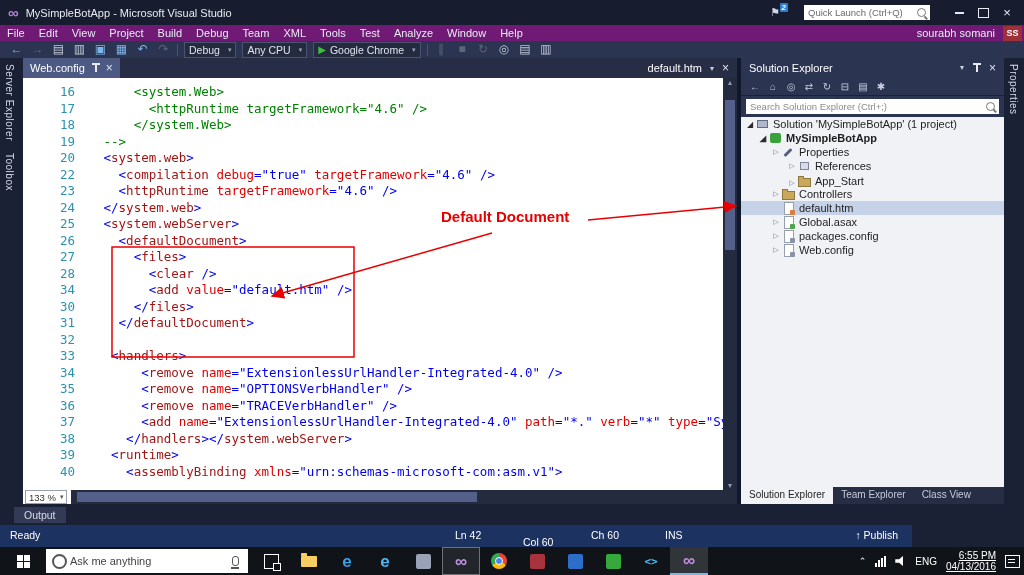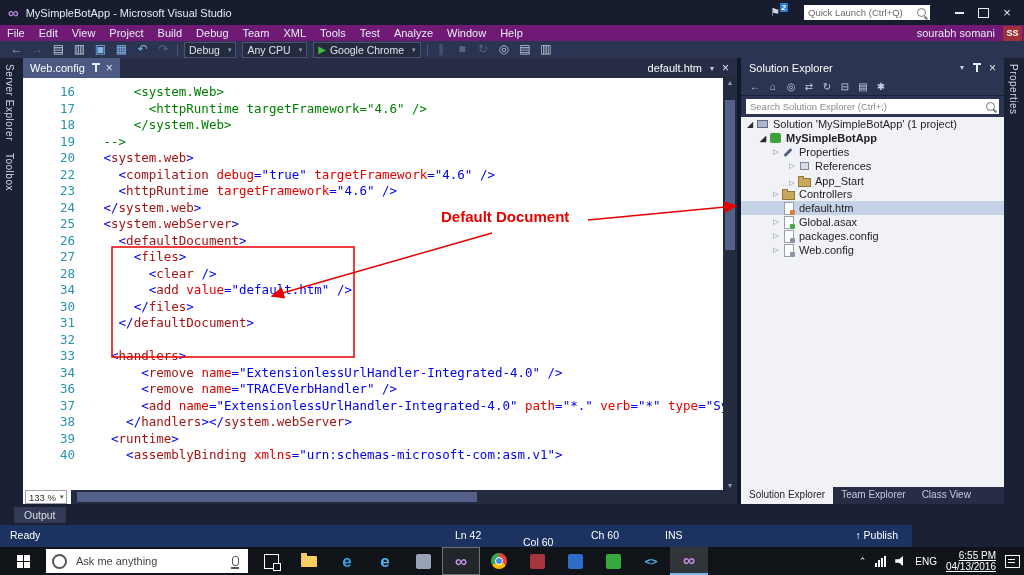--- a/index.html
+++ b/index.html
@@ -111,21 +111,21 @@
               padding:2px 10px;}
   .statusbar{position:absolute;left:0;top:525px;width:912px;height:22px;background:#1c3260;
              font-size:10.5px;color:#fff;}
   .sb{position:absolute;top:4px;white-space:nowrap;}
   
   .taskbar{position:absolute;left:0;top:547px;width:1024px;height:28px;background:#101318;}
   .start-btn{position:absolute;left:0;top:0;width:46px;height:28px;display:flex;align-items:center;justify-content:center;}
   .winlogo{display:grid;grid-template-columns:6px 6px;grid-template-rows:6px 6px;gap:1px;}
   .winlogo span{background:#fff;}
   .tb-search{position:absolute;left:46px;top:2px;width:202px;height:24px;background:#fff;
-             display:flex;align-items:center;padding:0 6px;gap:9px;box-sizing:border-box;}
+             display:flex;align-items:center;padding:0 6px;gap:3px;box-sizing:border-box;}
   .cortana-ring{width:11px;height:11px;border:2px solid #555;border-radius:50%;flex:none;}
   .tb-search-text{flex:1;color:#444;font-size:11px;white-space:nowrap;overflow:hidden;}
   .mic{width:5px;height:8px;border:1.5px solid #555;border-radius:3px;position:relative;flex:none;margin-right:3px;}
   .mic::after{content:'';position:absolute;left:-2px;bottom:-4px;width:8px;height:2px;background:#555;}
   .tb-icons{position:absolute;left:252px;top:0;height:28px;display:flex;}
   .tb-btn{width:38px;height:28px;display:flex;align-items:center;justify-content:center;position:relative;}
   .tb-btn.open{background:rgba(255,255,255,.08);box-shadow:inset 0 0 0 1px rgba(255,255,255,.35);}
   .tb-btn.active{background:rgba(255,255,255,.14);border-bottom:2px solid #76b9ed;box-sizing:border-box;}
   .tv{width:13px;height:13px;border:1px solid #fff;position:relative;}
   .tv::after{content:'';position:absolute;right:-3px;bottom:-3px;width:6px;height:6px;border:1px solid #fff;background:#101318;}
@@ -266,20 +266,21 @@
       <div class="code-line"><span class="ln">25</span><span class="lc"> <span class="tok-d">&lt;</span><span class="tok-t">system.webServer</span><span class="tok-d">&gt;</span></span></div>
       <div class="code-line"><span class="ln">26</span><span class="lc">   <span class="tok-d">&lt;</span><span class="tok-t">defaultDocument</span><span class="tok-d">&gt;</span></span></div>
       <div class="code-line"><span class="ln">27</span><span class="lc">     <span class="tok-d">&lt;</span><span class="tok-t">files</span><span class="tok-d">&gt;</span></span></div>
       <div class="code-line"><span class="ln">28</span><span class="lc">       <span class="tok-d">&lt;</span><span class="tok-t">clear</span><span class="tok-p"> </span><span class="tok-d">/&gt;</span></span></div>
       <div class="code-line"><span class="ln">34</span><span class="lc">       <span class="tok-d">&lt;</span><span class="tok-t">add</span><span class="tok-p"> </span><span class="tok-a">value</span><span class="tok-d">=</span><span class="tok-v">"default.htm"</span><span class="tok-p"> </span><span class="tok-d">/&gt;</span></span></div>
       <div class="code-line"><span class="ln">30</span><span class="lc">     <span class="tok-d">&lt;/</span><span class="tok-t">files</span><span class="tok-d">&gt;</span></span></div>
       <div class="code-line"><span class="ln">31</span><span class="lc">   <span class="tok-d">&lt;/</span><span class="tok-t">defaultDocument</span><span class="tok-d">&gt;</span></span></div>
       <div class="code-line"><span class="ln">32</span><span class="lc"></span></div>
       <div class="code-line"><span class="ln">33</span><span class="lc">  <span class="tok-d">&lt;</span><span class="tok-t">handlers</span><span class="tok-d">&gt;</span></span></div>
       <div class="code-line"><span class="ln">34</span><span class="lc">      <span class="tok-d">&lt;</span><span class="tok-t">remove</span><span class="tok-p"> </span><span class="tok-a">name</span><span class="tok-d">=</span><span class="tok-v">"ExtensionlessUrlHandler-Integrated-4.0"</span><span class="tok-p"> </span><span class="tok-d">/&gt;</span></span></div>
+      <div class="code-line"><span class="ln">35</span><span class="lc">      <span class="tok-d">&lt;</span><span class="tok-t">remove</span><span class="tok-p"> </span><span class="tok-a">name</span><span class="tok-d">=</span><span class="tok-v">"OPTIONSVerbHandler"</span><span class="tok-p"> </span><span class="tok-d">/&gt;</span></span></div>
       <div class="code-line"><span class="ln">36</span><span class="lc">      <span class="tok-d">&lt;</span><span class="tok-t">remove</span><span class="tok-p"> </span><span class="tok-a">name</span><span class="tok-d">=</span><span class="tok-v">"TRACEVerbHandler"</span><span class="tok-p"> </span><span class="tok-d">/&gt;</span></span></div>
       <div class="code-line"><span class="ln">37</span><span class="lc">      <span class="tok-d">&lt;</span><span class="tok-t">add</span><span class="tok-p"> </span><span class="tok-a">name</span><span class="tok-d">=</span><span class="tok-v">"ExtensionlessUrlHandler-Integrated-4.0"</span><span class="tok-p"> </span><span class="tok-a">path</span><span class="tok-d">=</span><span class="tok-v">"*."</span><span class="tok-p"> </span><span class="tok-a">verb</span><span class="tok-d">=</span><span class="tok-v">"*"</span><span class="tok-p"> </span><span class="tok-a">type</span><span class="tok-d">=</span><span class="tok-v">"System</span></span></div>
       <div class="code-line"><span class="ln">38</span><span class="lc">    <span class="tok-d">&lt;/</span><span class="tok-t">handlers</span><span class="tok-d">&gt;</span><span class="tok-d">&lt;/</span><span class="tok-t">system.webServer</span><span class="tok-d">&gt;</span></span></div>
       <div class="code-line"><span class="ln">39</span><span class="lc">  <span class="tok-d">&lt;</span><span class="tok-t">runtime</span><span class="tok-d">&gt;</span></span></div>
       <div class="code-line"><span class="ln">40</span><span class="lc">    <span class="tok-d">&lt;</span><span class="tok-t">assemblyBinding</span><span class="tok-p"> </span><span class="tok-a">xmlns</span><span class="tok-d">=</span><span class="tok-v">"urn:schemas-microsoft-com:asm.v1"</span><span class="tok-d">&gt;</span></span></div>
     </div>
 
   <div class="vscroll">
     <span class="vsb-arrow" style="top:1px;">▲</span>
     <div class="vthumb"></div>

